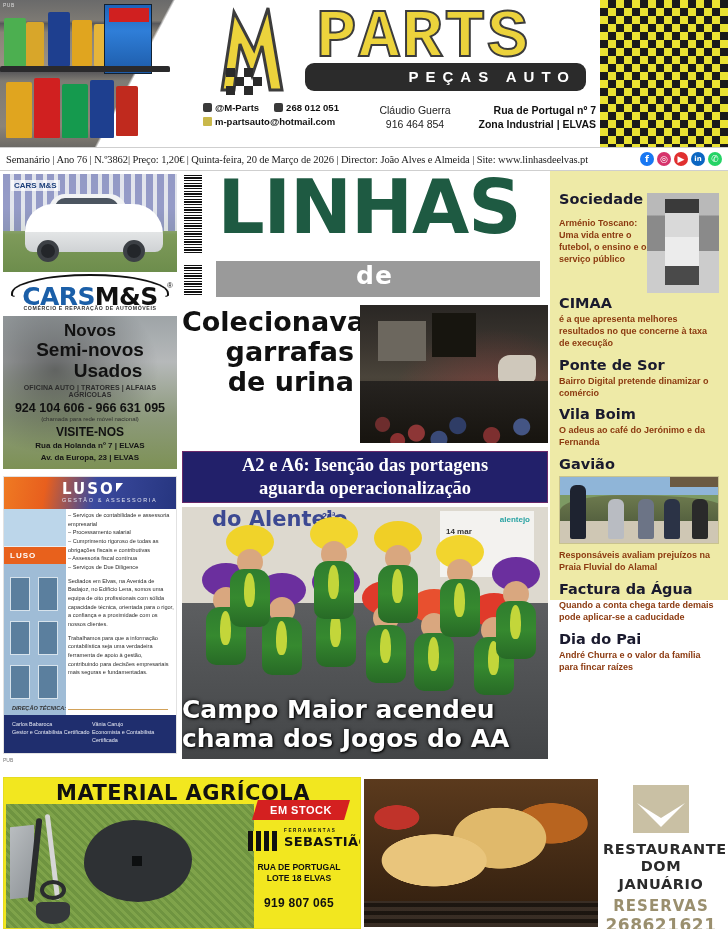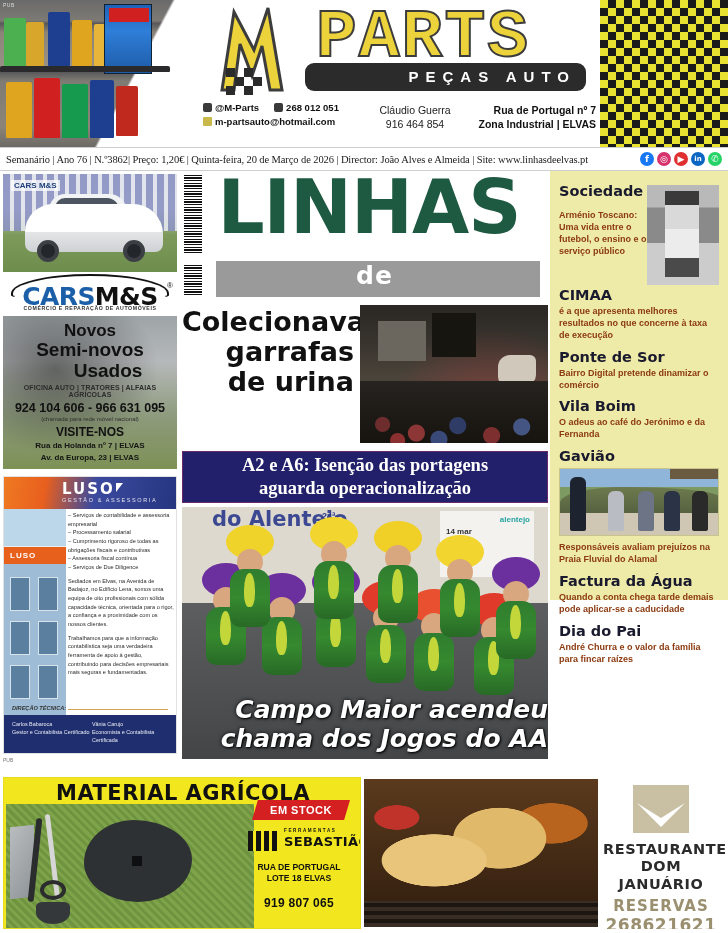--- a/index.html
+++ b/index.html
@@ -240,27 +240,27 @@
   .bigphoto .poster .logo { position:absolute; right:4px; top:4px; font-size:8px; font-weight:bold; color:#2aa3a3; }
   .bigphoto .ground { position:absolute; left:0; top:96px; width:366px; height:156px; background:linear-gradient(180deg,#5c5e60,#434547); }
   .kid { position:absolute; width:52px; }
   .kid .hair { position:absolute; left:2px; top:0; width:48px; height:34px; border-radius:50%;
                filter:blur(.2px); }
   .kid .face { position:absolute; left:13px; top:24px; width:26px; height:26px; border-radius:50%; background:#d9a77f; }
   .kid .body { position:absolute; left:6px; top:44px; width:40px; height:58px; border-radius:14px 14px 10px 10px;
                background:linear-gradient(180deg,#2f7d2f,#36892f 50%,#276a26); }
   .kid .leaf { position:absolute; left:20px; top:48px; width:11px; height:34px; background:#c3d63a; border-radius:50% 50% 40% 40%; }
 
-  .bigcap { position:absolute; left:0; bottom:6px; width:366px; text-align:right;
+  .bigcap { position:absolute; left:0; bottom:6px; width:366px; text-align:left;
     font-family:"DejaVu Sans", sans-serif; color:#fff; font-size:25px; font-weight:bold;
-    line-height:1.14; text-shadow:0 0 4px rgba(0,0,0,.85), 1px 1px 2px rgba(0,0,0,.9);font-style:italic; }
+    line-height:1.14; text-shadow:0 0 4px rgba(0,0,0,.85), 1px 1px 2px rgba(0,0,0,.9); }
 
   
   .rightcol { position:absolute; left:550px; top:0; width:178px; height:429px;
-    background:#eeeaa7; padding:12px 9px 0 9px; }
+    background:#eeeaa7; padding:20px 9px 0 9px; }
   .r-kicker { font-size:14.5px; font-weight:bold; color:#1a1a2e; font-family:"DejaVu Sans",sans-serif; margin-bottom:3px; }
   .r-body { font-size:9px; font-weight:bold; color:#8c3a10; line-height:1.32; margin-bottom:7px; }
   .r-lead { position:relative; min-height:104px; }
   .r-lead .r-photo {
     position:absolute; right:0; top:2px; width:72px; height:100px;
     background:linear-gradient(180deg,#bdb9ad 0 22%, #8e8a80 23% 58%, #cfccc3 58% 100%);
     overflow:hidden; filter:grayscale(1);
   }
   .r-lead .r-photo .fig { position:absolute; left:18px; top:6px; width:34px; height:86px;
      background:linear-gradient(180deg,#3a3a3a 0 16%, #ddd9d0 16% 44%, #efece5 44% 78%, #4a4a4a 78% 100%); }

